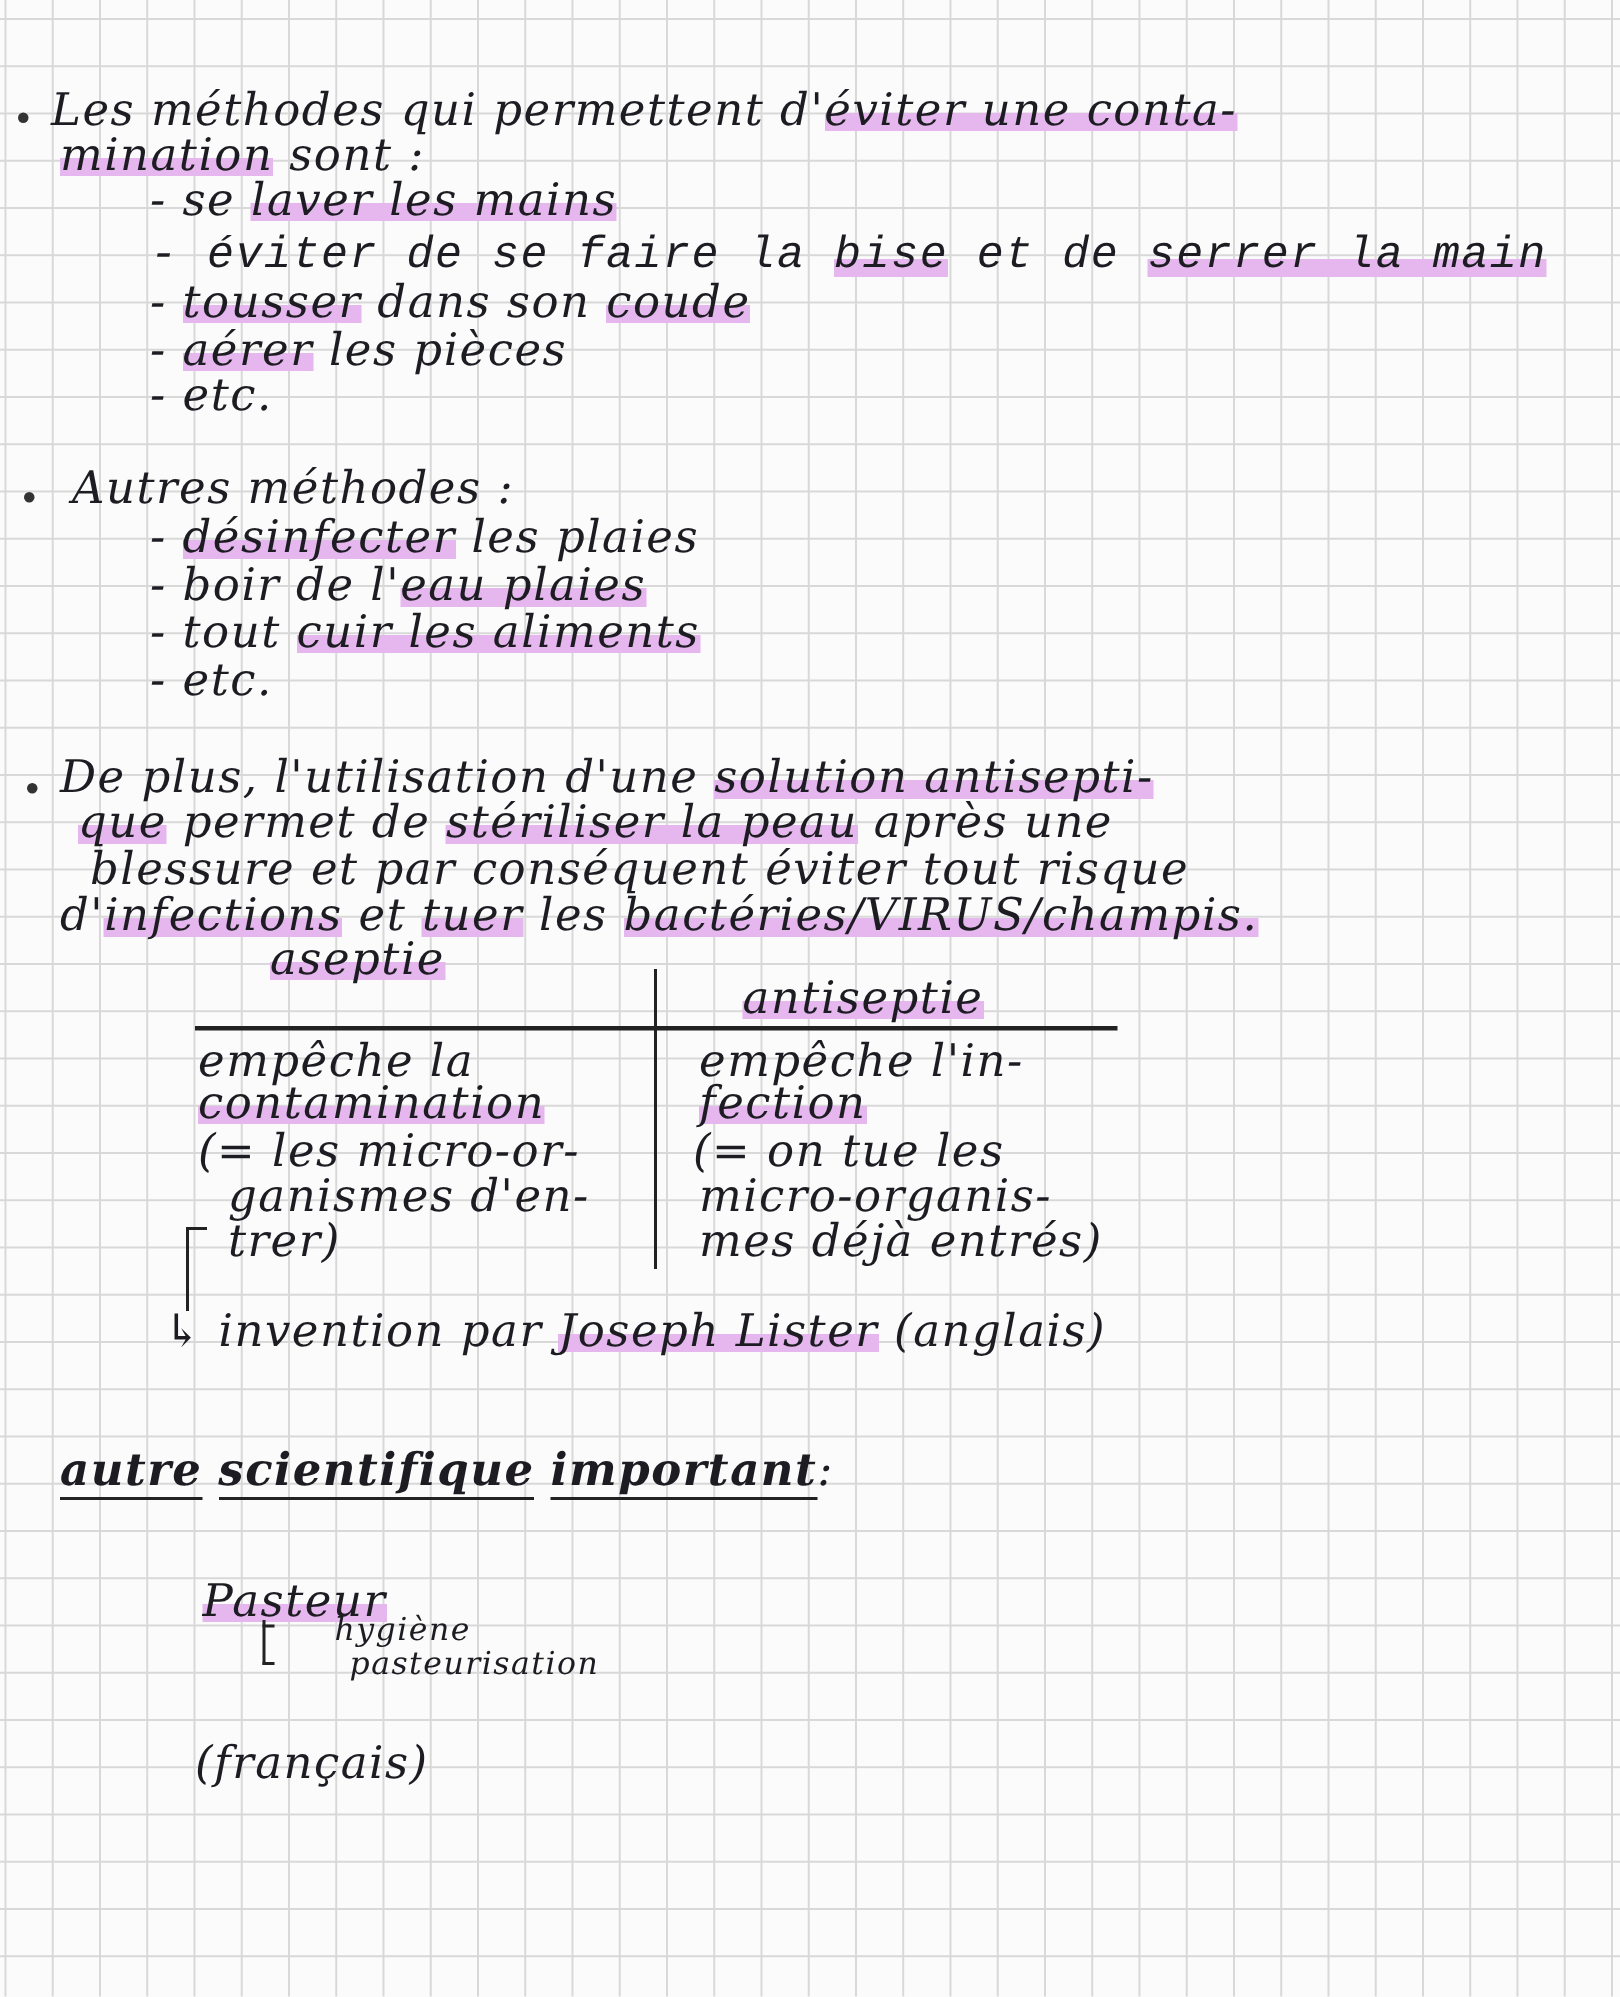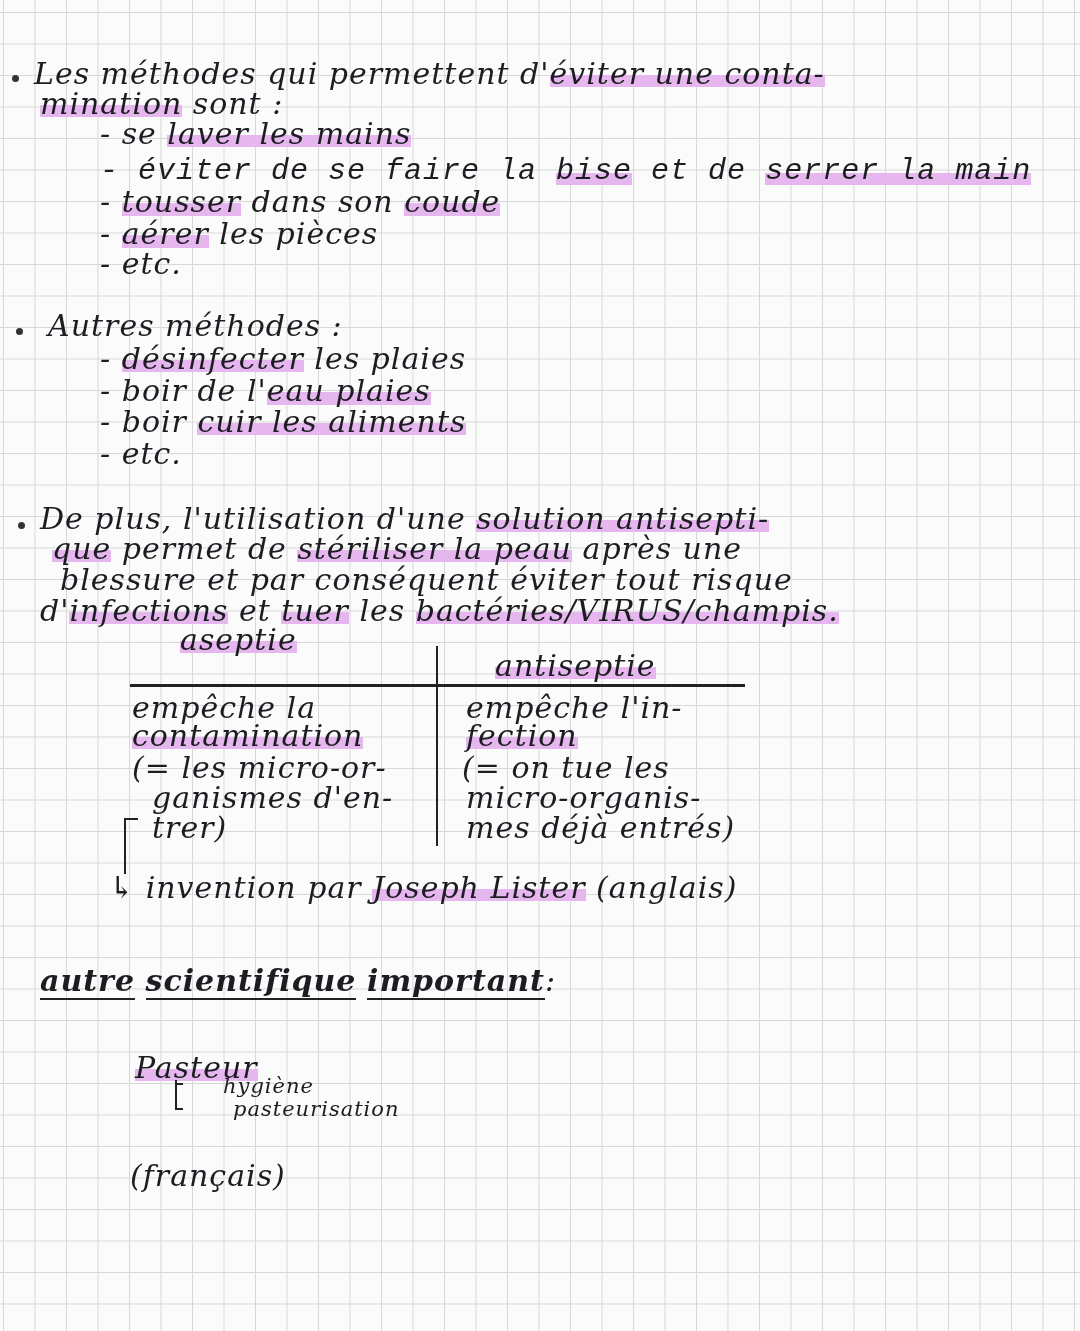--- a/index.html
+++ b/index.html
@@ -47,21 +47,21 @@
 
 <div class="bullet" style="left:16px;top:328px;"></div>
 <div class="line" style="left:48px;top:310px;text-align:center;">Autres méthodes :</div>
 <div class="line" style="left:100px;top:343px;">
   <span>- </span><span class="hl">désinfecter</span><span> les plaies</span>
 </div>
 <div class="line" style="left:100px;top:375px;">
   <span>- boir de l'</span><span class="hl">eau plaies</span>
 </div>
 <div class="line" style="left:100px;top:406px;">
-  <span>- boir </span><span class="hl">cuir les aliments</span>
+  <span>- tout </span><span class="hl">cuir les aliments</span>
 </div>
 <div class="line" style="left:100px;top:438px;">
   <span>- etc.</span>
 </div>
 
 <div class="bullet" style="left:18px;top:522px;"></div>
 <div class="line" style="left:40px;top:503px;">
   <span>De plus, l'utilisation d'une </span><span class="hl">solution antisepti-</span>
 </div>
 <div class="line" style="left:52px;top:533px;">

